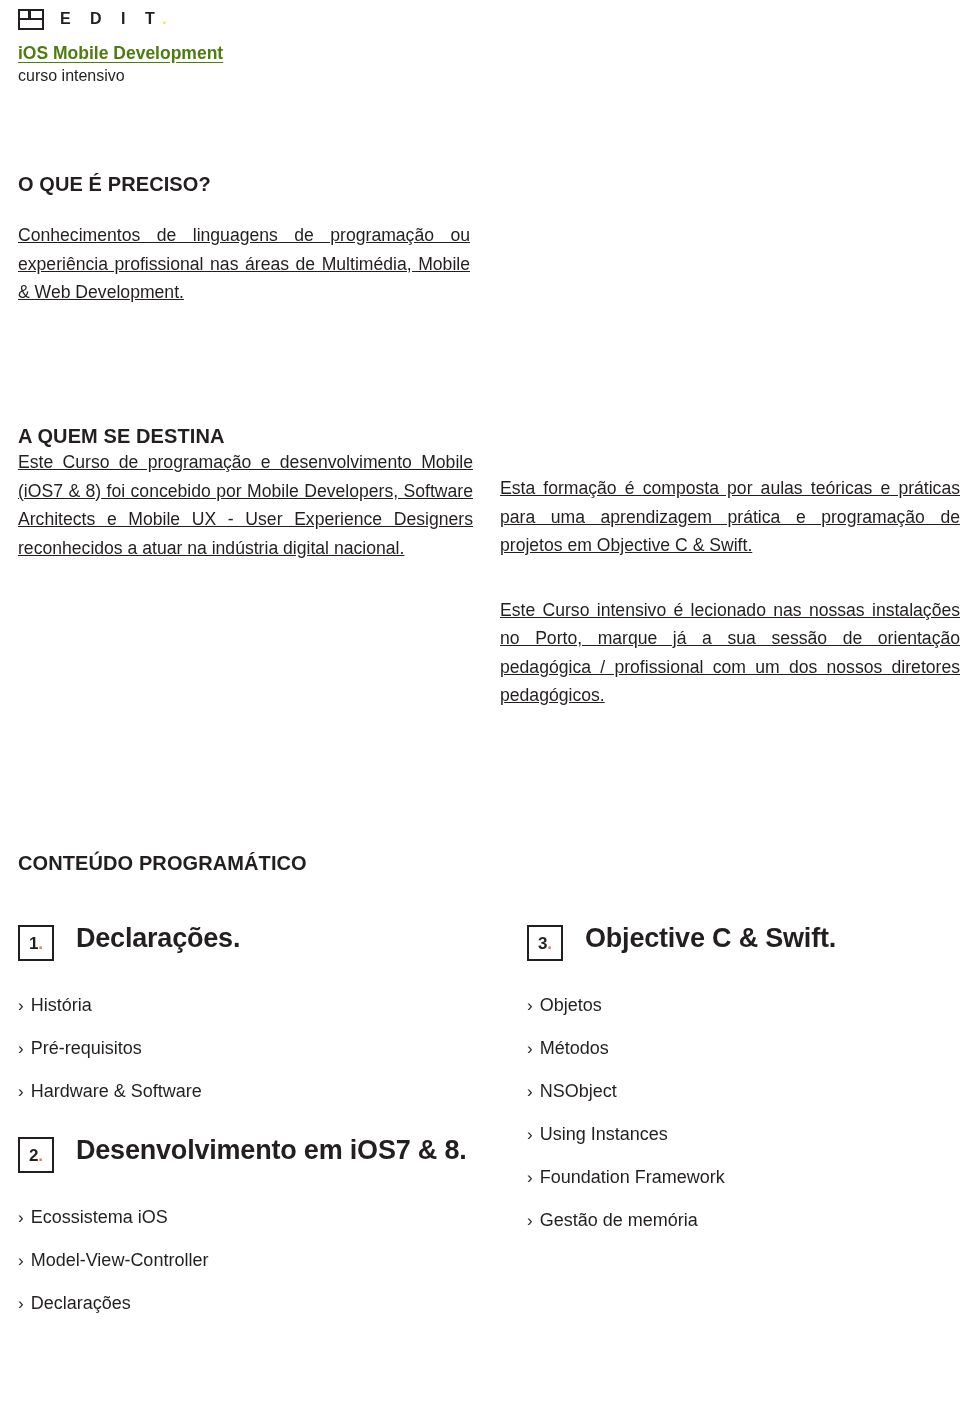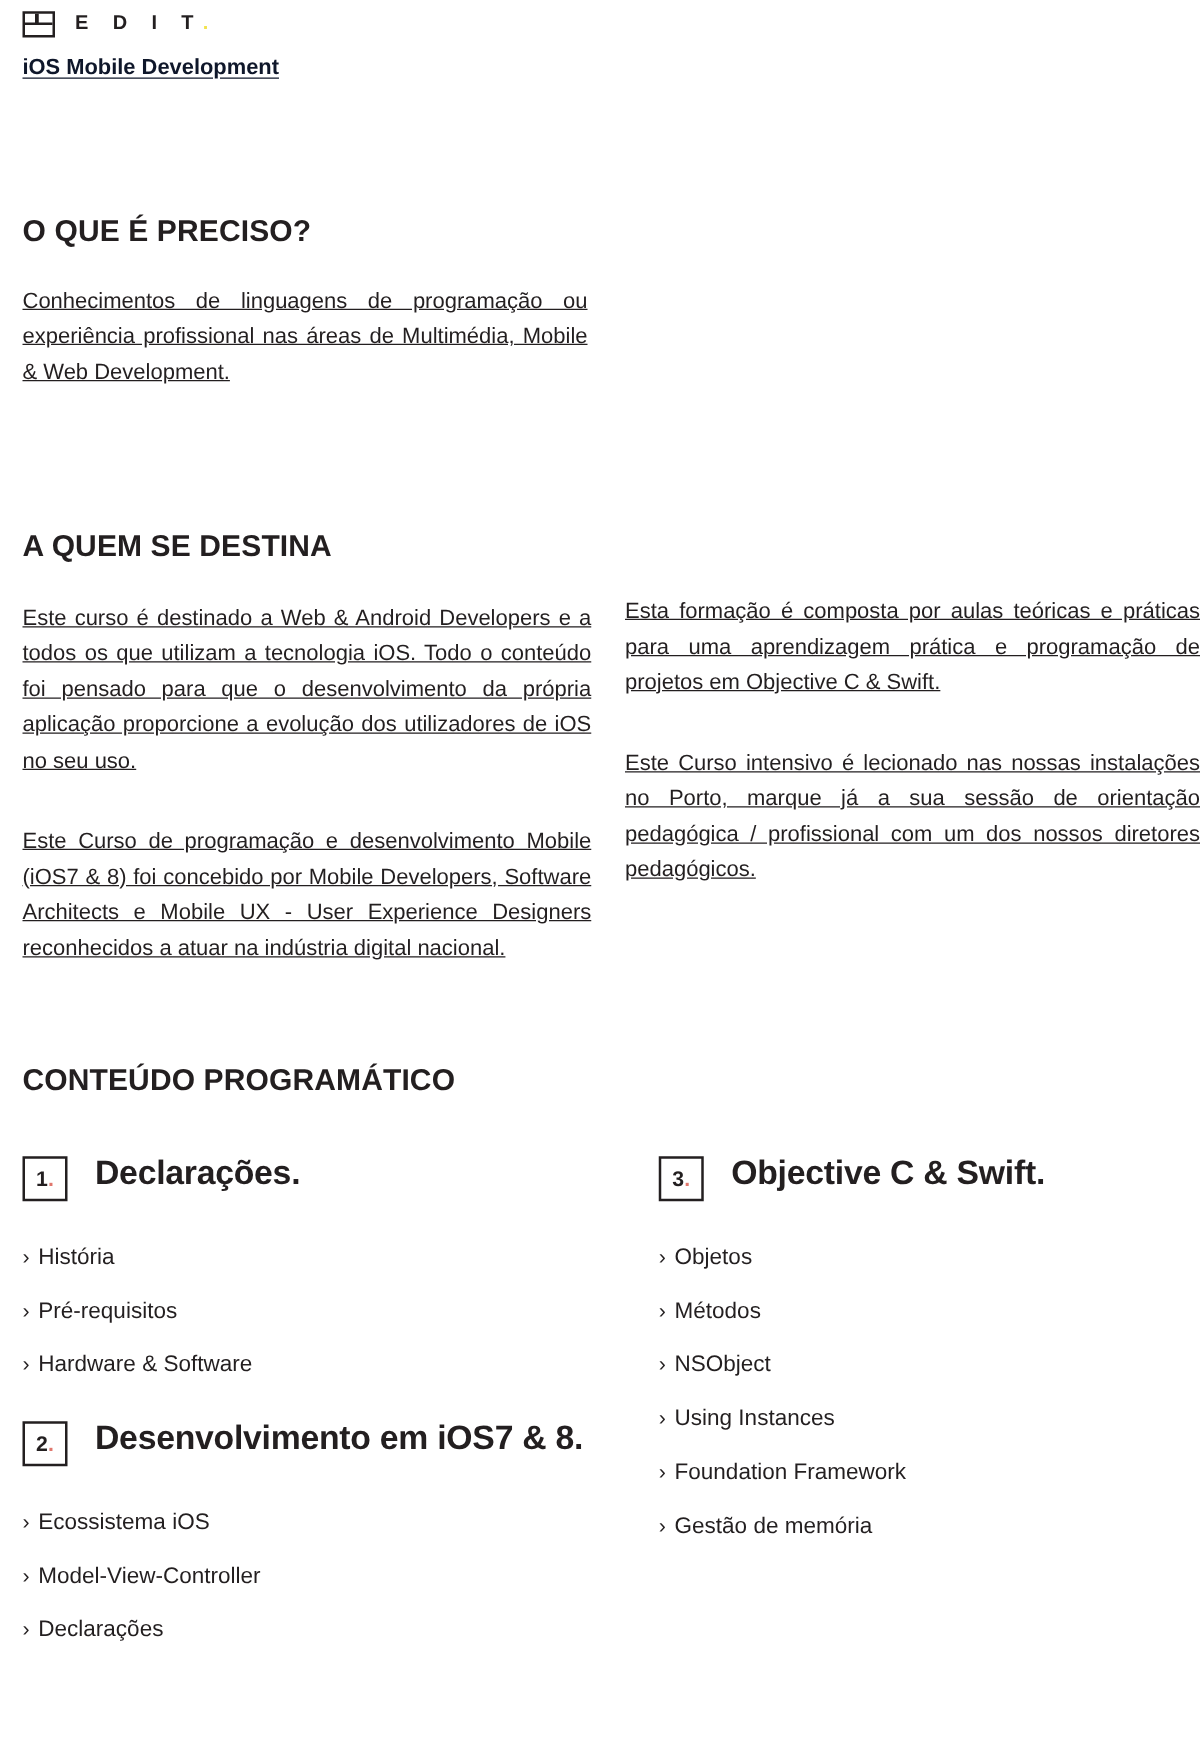--- a/index.html
+++ b/index.html
@@ -65,36 +65,36 @@
   }
   .brand-dot {
     color: #f2e34c;
     letter-spacing: 0;
   }
 
   .course-title {
     margin-top: 11px;
     font-size: 17.5px;
     font-weight: bold;
-    color: #0f172a;
+    color: #4d7c0f;
     text-decoration: underline;
     text-underline-offset: 3px;
     line-height: 1.15;
   }
   .course-sub {
     margin-top: 4px;
     font-size: 16px;
     font-weight: normal;
     color: #231f20;
     line-height: 1.15;
   }
 
   
   .section-head {
-    font-size: 24px;
+    font-size: 20px;
     font-weight: bold;
     letter-spacing: 0.1px;
     color: #231f20;
     line-height: 1.2;
   }
   .para {
     font-size: 17.6px;
     line-height: 1.62;
     text-align: justify;
     color: #231f20;
@@ -165,30 +165,30 @@
 </style>
 </head>
 <body>
 
 <div class="header">
   <div class="brand-row">
     <span class="brand-mark"></span>
     <span class="brand-word"><span>E D I T</span><span class="brand-dot">.</span></span>
   </div>
   <div class="course-title">iOS Mobile Development</div>
+  <div class="course-sub">curso intensivo</div>
 </div>
 
 <div id="req-block">
   <div class="section-head">O QUE É PRECISO?</div>
   <div id="req-body" class="para">Conhecimentos de linguagens de programação ou experiência profissional nas áreas de Multimédia, Mobile &amp; Web Development.</div>
 </div>
 
 <div id="destina-block">
   <div class="section-head">A QUEM SE DESTINA</div>
-  <div id="destina-body" class="para">Este curso é destinado a Web &amp; Android Developers e a todos os que utilizam a tecnologia iOS. Todo o conteúdo foi pensado para que o desenvolvimento da própria aplicação proporcione a evolução dos utilizadores de iOS no seu uso.</div>
   <div class="para">Este Curso de programação e desenvolvimento Mobile (iOS7 &amp; 8) foi concebido por Mobile Developers, Software Architects e Mobile UX - User Experience Designers reconhecidos a atuar na indústria digital nacional.</div>
 </div>
 
 <div id="right-block">
   <div class="para">Esta formação é composta por aulas teóricas e práticas para uma aprendizagem prática e programação de projetos em Objective C &amp; Swift.</div>
   <div class="para">Este Curso intensivo é lecionado nas nossas instalações no Porto, marque já a sua sessão de orientação pedagógica / profissional com um dos nossos diretores pedagógicos.</div>
 </div>
 
 <div id="conteudo-head" class="section-head">CONTEÚDO PROGRAMÁTICO</div>
 

